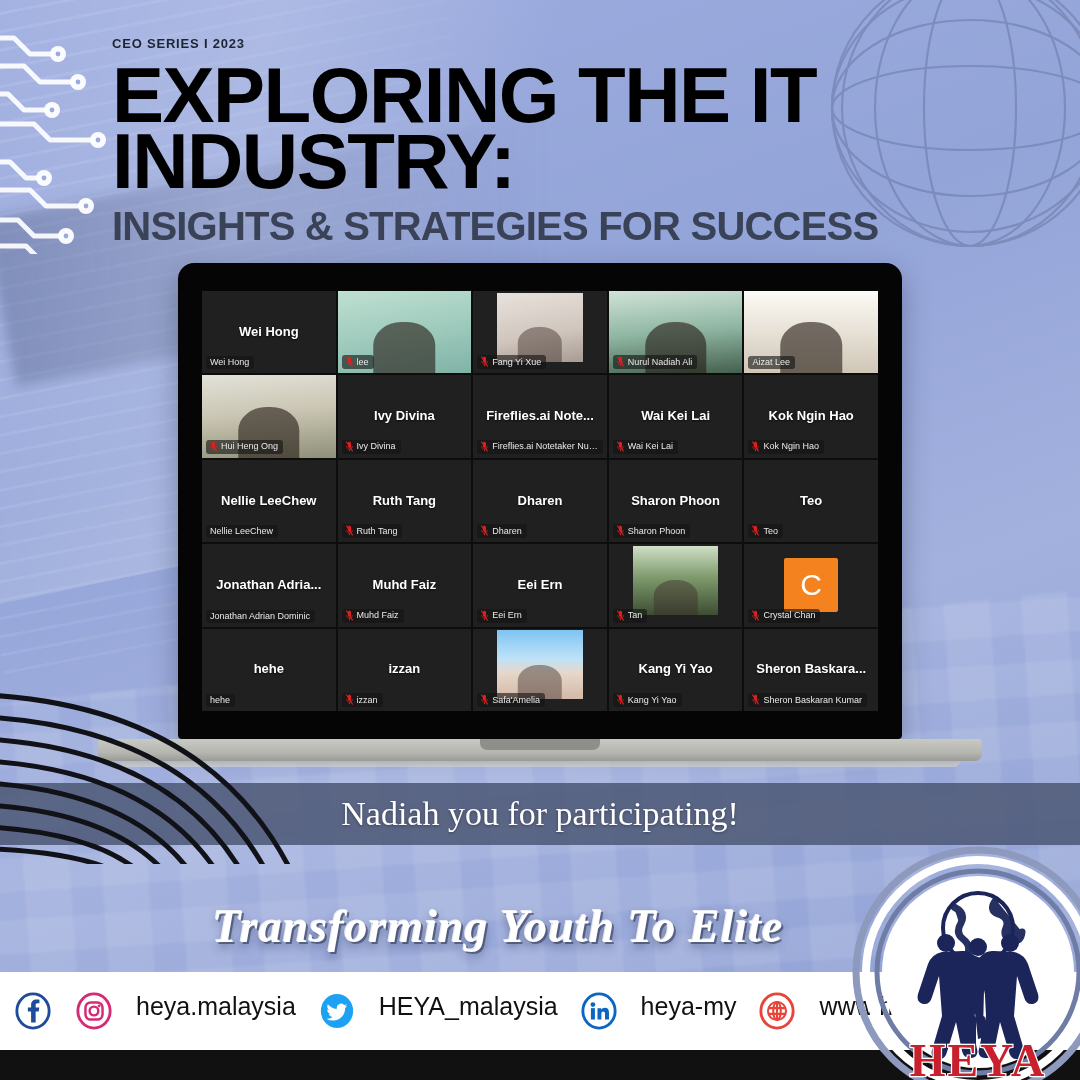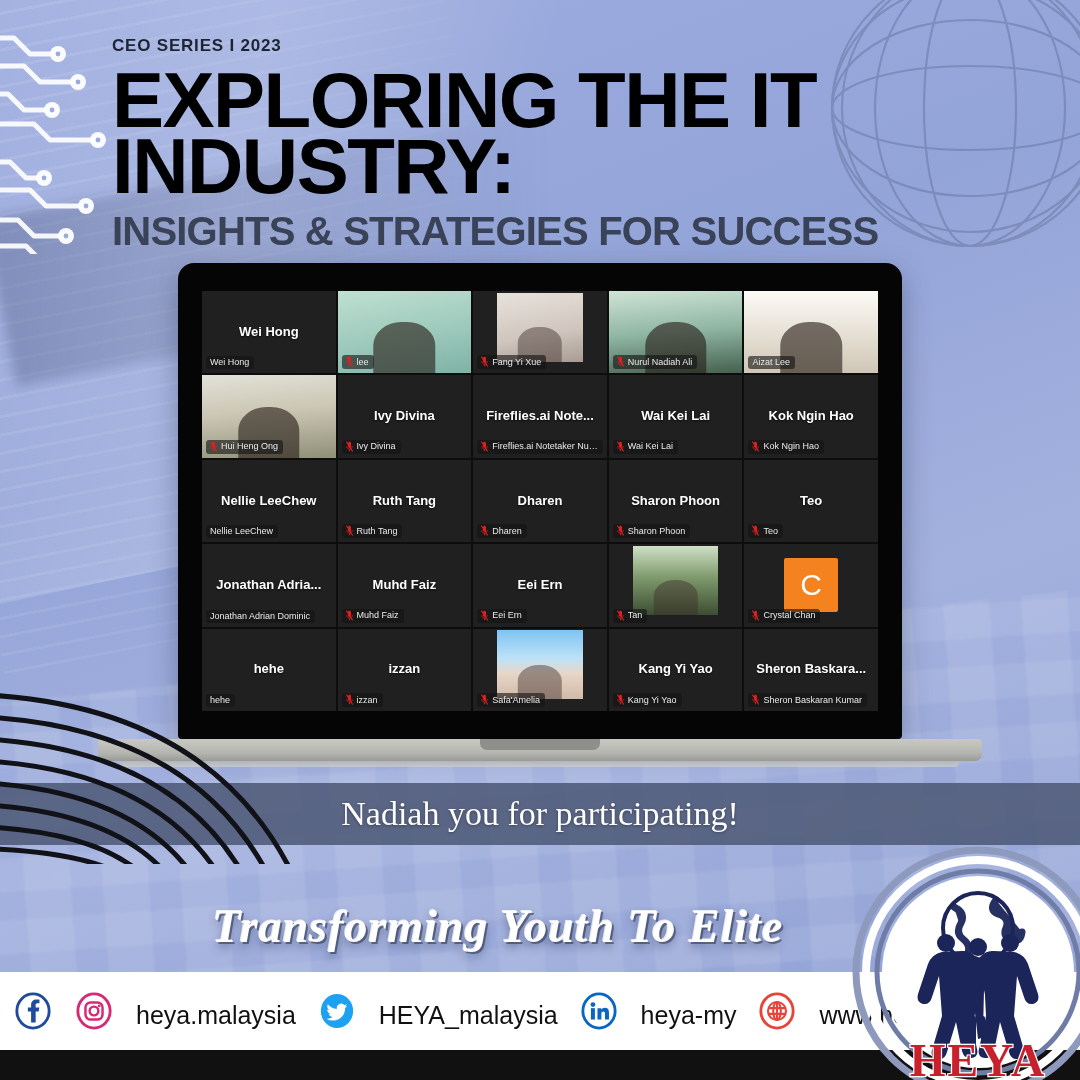--- a/index.html
+++ b/index.html
@@ -47,21 +47,21 @@
   }
 
   
   .circuit { position:absolute; left:0; top:14px; width:150px; height:240px; }
   
   .globe-wire { position:absolute; right:-40px; top:-42px; width:300px; height:300px; opacity:.42; }
 
   
   .header { position:absolute; left:112px; top:36px; width:820px; }
   .kicker {
-    font-size:17px; font-weight:700; letter-spacing:.8px;
+    font-size:13px; font-weight:700; letter-spacing:.8px;
     color:#1d2533; font-family:"Liberation Sans", sans-serif;
   }
   .title-main {
     font-size:78px; line-height:.79; font-weight:800; letter-spacing:-1.5px;
     color:#000; margin-top:14px; white-space:nowrap;
     font-family:"Liberation Sans", sans-serif;
   }
   .title-main .l2 { display:block; margin-top:4px; }
   .title-sub {
     font-size:40px; font-weight:800; letter-spacing:-.8px;
@@ -175,21 +175,21 @@
       0 5px 10px rgba(30,40,70,.45);
     padding-right:84px;
   }
 
   
   .social-bar {
     position:absolute; left:0; top:972px; width:1080px; height:78px;
     background:#ffffff;
     display:flex; align-items:center; padding-left:14px; gap:22px;
   }
-  .social-item { display:flex; align-items:flex-end; gap:23px; }
+  .social-item { display:flex; align-items:flex-start; gap:23px; }
   .social-item .handle {
     font-size:25px; color:#111; font-family:"Liberation Sans", sans-serif;
   }
   .sico { width:38px; height:38px; flex:0 0 auto; }
   .bottom-strip { position:absolute; left:0; top:1050px; width:1080px; height:30px; background:#111; }
 
   
   .heya-logo { position:absolute; right:-16px; bottom:-14px; width:250px; height:250px; }
 </style>
 </head>

